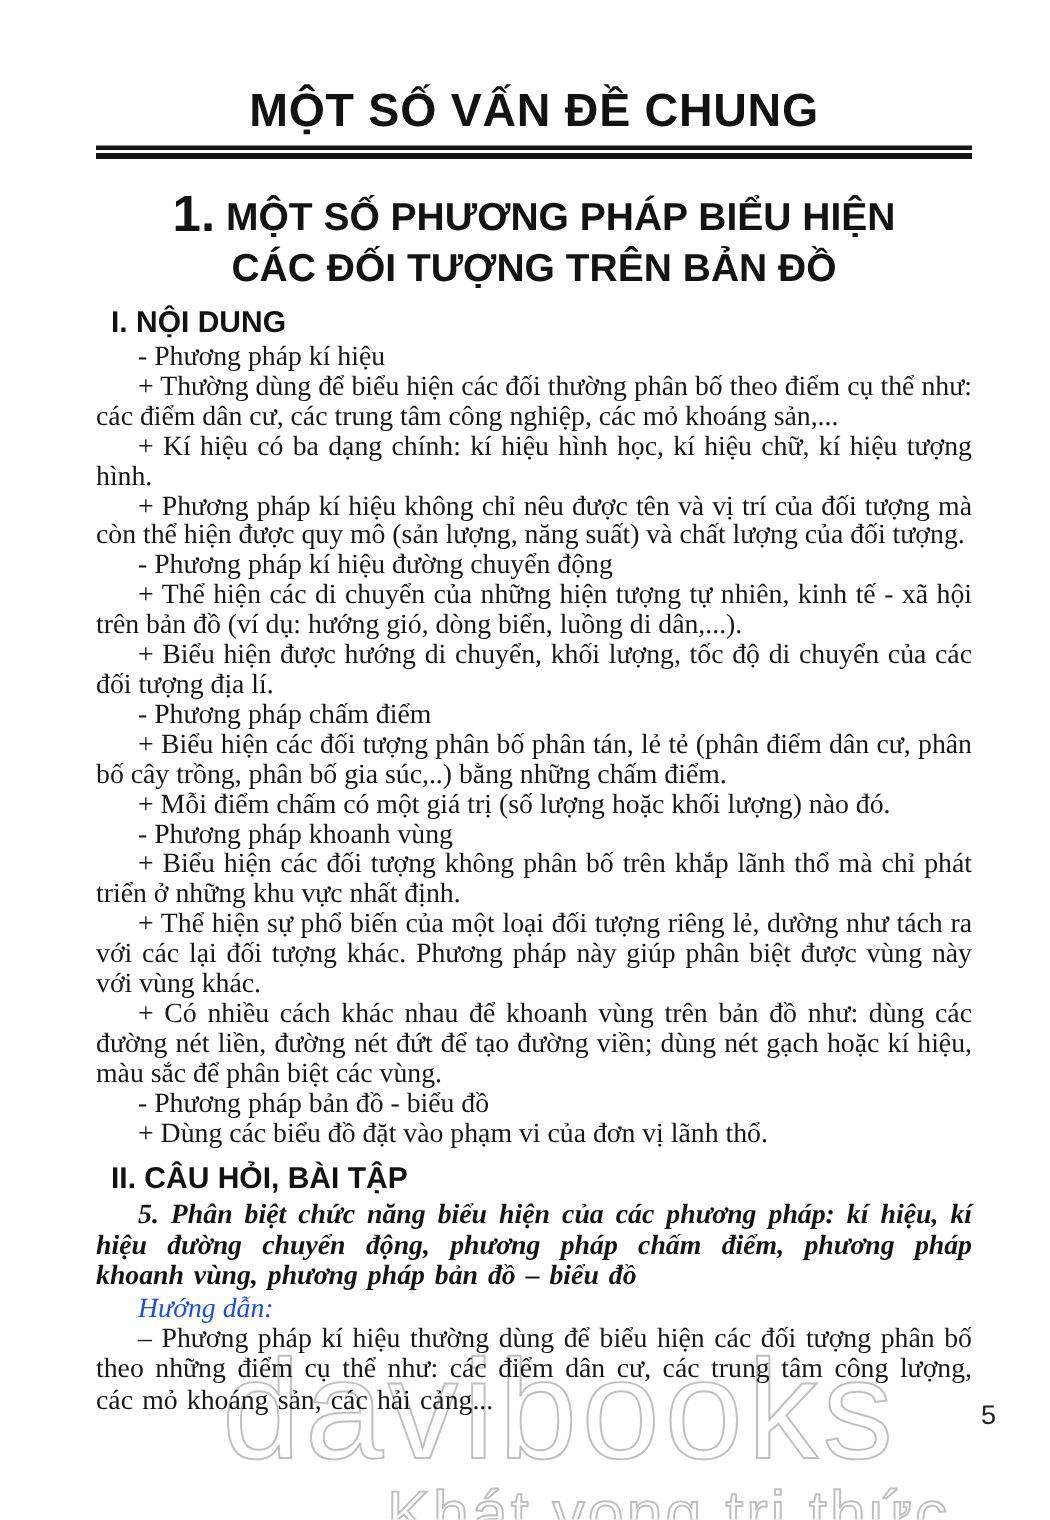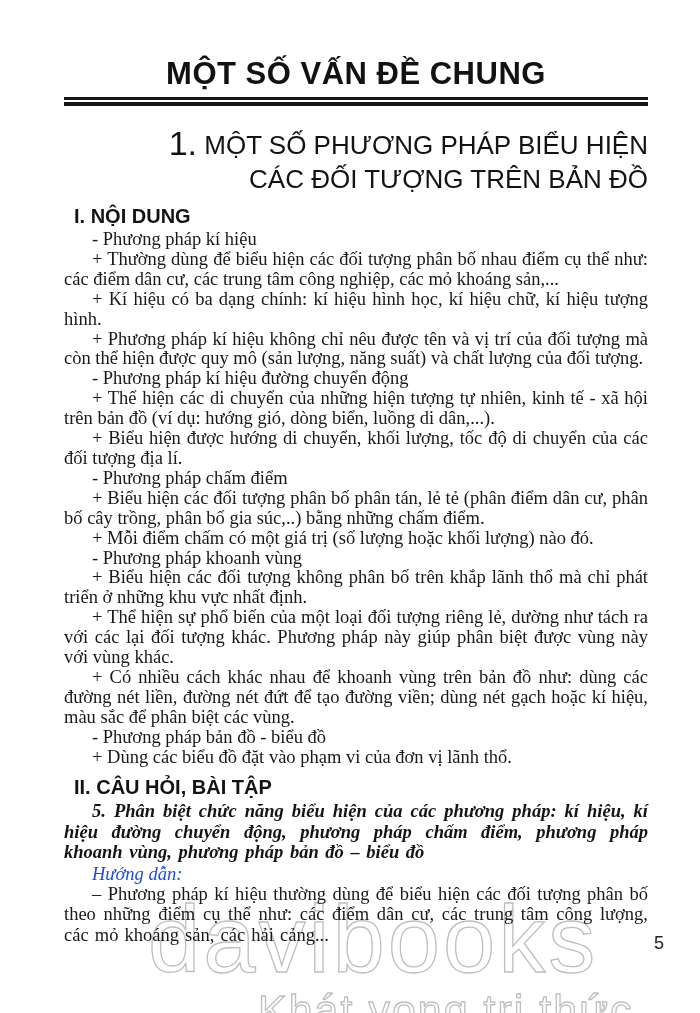--- a/index.html
+++ b/index.html
@@ -30,23 +30,23 @@
     font-size:31px;
     letter-spacing:0.5px;
     color:#121212;
   }
   .banner-rule{margin-top:5px;}
   .banner-rule .rule-thin{height:3px;background:#161616;}
   .banner-rule .rule-thick{height:4px;background:#161616;margin-top:2px;}
   
   .lesson-title{
     margin-top:20px;
-    text-align:right;
+    text-align:center;
     font-family:"Liberation Sans", sans-serif;
-    font-weight:normal;
+    font-weight:bold;
     font-size:26px;
     line-height:34px;
     color:#131313;
   }
   .lesson-number{font-size:34px;vertical-align:-1px;}
   
   .section-heading{
     margin:9px 0 2px 10px;
     font-family:"Liberation Sans", sans-serif;
     font-weight:bold;
@@ -139,21 +139,21 @@
 
     <div class="lesson-title">
       <span class="lesson-number">1.</span>
       <span>MỘT SỐ PHƯƠNG PHÁP BIỂU HIỆN</span><br>
       <span>CÁC ĐỐI TƯỢNG TRÊN BẢN ĐỒ</span>
     </div>
 
     <div class="section-heading">I. NỘI DUNG</div>
 
     <p class="body-par">- Phương pháp kí hiệu</p>
-    <p class="body-par">+ Thường dùng để biểu hiện các đối tượng phân bố nhau điểm cụ thể như: các điểm dân cư, các trung tâm công nghiệp, các mỏ khoáng sản,...</p>
+    <p class="body-par">+ Thường dùng để biểu hiện các đối thường phân bố theo điểm cụ thể như: các điểm dân cư, các trung tâm công nghiệp, các mỏ khoáng sản,...</p>
     <p class="body-par">+ Kí hiệu có ba dạng chính: kí hiệu hình học, kí hiệu chữ, kí hiệu tượng hình.</p>
     <p class="body-par">+ Phương pháp kí hiệu không chỉ nêu được tên và vị trí của đối tượng mà còn thể hiện được quy mô (sản lượng, năng suất) và chất lượng của đối tượng.</p>
     <p class="body-par">- Phương pháp kí hiệu đường chuyển động</p>
     <p class="body-par">+ Thể hiện các di chuyển của những hiện tượng tự nhiên, kinh tế - xã hội trên bản đồ (ví dụ: hướng gió, dòng biển, luồng di dân,...).</p>
     <p class="body-par">+ Biểu hiện được hướng di chuyển, khối lượng, tốc độ di chuyển của các đối tượng địa lí.</p>
     <p class="body-par">- Phương pháp chấm điểm</p>
     <p class="body-par">+ Biểu hiện các đối tượng phân bố phân tán, lẻ tẻ (phân điểm dân cư, phân bố cây trồng, phân bố gia súc,..) bằng những chấm điểm.</p>
     <p class="body-par">+ Mỗi điểm chấm có một giá trị (số lượng hoặc khối lượng) nào đó.</p>
     <p class="body-par">- Phương pháp khoanh vùng</p>
     <p class="body-par">+ Biểu hiện các đối tượng không phân bố trên khắp lãnh thổ mà chỉ phát triển ở những khu vực nhất định.</p>

